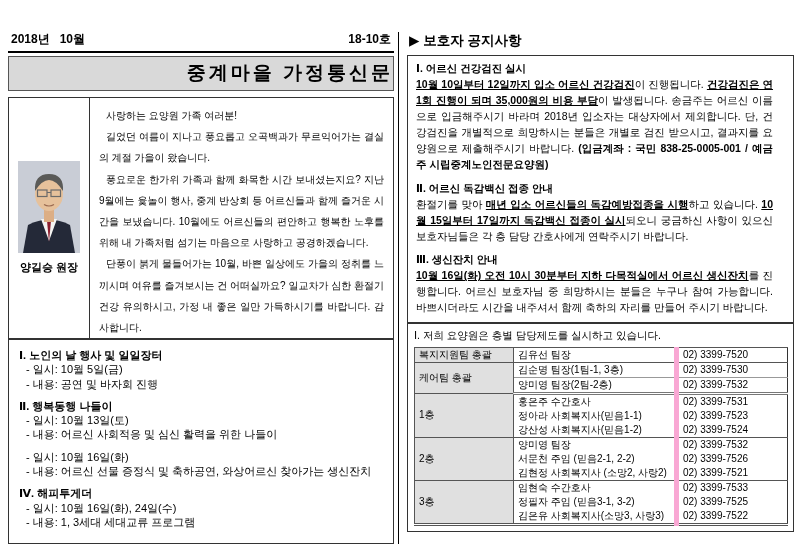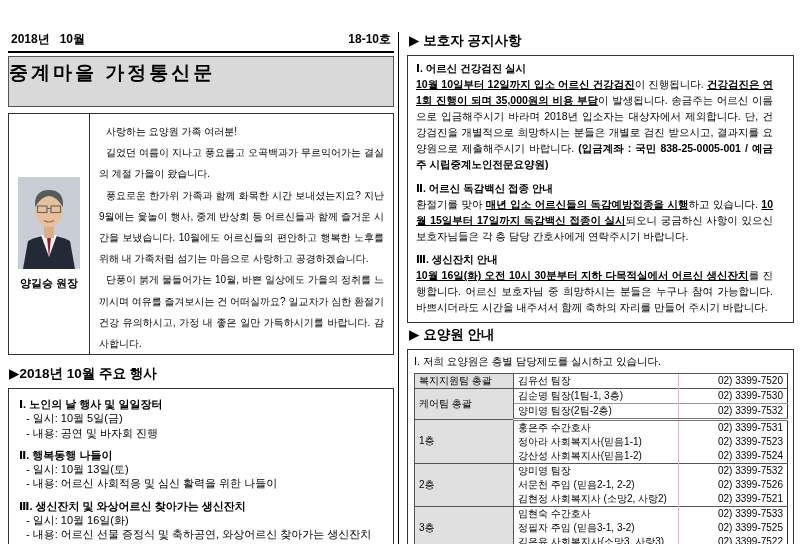--- a/index.html
+++ b/index.html
@@ -10,22 +10,22 @@
   
   .col-left  { position:absolute; left:8px;  top:5px; width:386px; }
   .col-right { position:absolute; left:407px; top:5px; width:387px; }
   .vdivider  { position:absolute; left:398px; top:8px; width:1px; height:527px; background:#000; }
 
   
   .masthead { display:flex; justify-content:space-between; align-items:flex-end;
               font-size:12px; font-weight:bold; padding:2px 3px 3px 3px;
               border-bottom:2.5px solid #000; white-space:pre; }
   .title-bar { margin-top:3px; border:1px solid #555; background:#d9d9d9;
-               text-align:left; font-size:19px; font-weight:bold;
-               letter-spacing:3px; padding:3px 0 20px 0; }
+               text-align:right; font-size:19px; font-weight:bold;
+               letter-spacing:3px; padding:3px 0 4px 0; }
   .greeting-box { margin-top:6px; border:1.5px solid #333; display:flex; height:240px; }
   .photo-cell { width:80px; border-right:1px solid #333; display:flex; flex-direction:column;
                 align-items:center; justify-content:center; }
   .photo { width:62px; height:92px; display:block; }
   .photo-caption { font-size:11px; font-weight:bold; margin-top:7px; white-space:nowrap; }
   .greeting-text { flex:1; padding:7px 9px 4px 9px; font-size:10px; line-height:2.12;
                    text-align:justify; }
   .greeting-text p { margin:0; text-indent:7px; }
   .section-hdr { font-size:13.5px; font-weight:bold; margin:10px 0 5px 1px; }
   .events-box { border:1.5px solid #333; padding:8px 10px 6px 10px; font-size:11px;
@@ -45,21 +45,21 @@
   .b  { font-weight:bold; }
 
   .info-box { border:1.5px solid #333; padding:4px 5px 5px 6px; font-size:10.5px; }
   .intro1 { line-height:1.45; }
   .intro2 { line-height:1.45; padding-left:13px; }
   table.contact { border-collapse:collapse; width:100%; margin-top:3px;
                   border:1.5px solid #333; border-bottom:3px double #555; }
   table.contact td { font-size:10px; height:12px; padding:0 4px; }
   td.lbl { background:#e0e0e0; border:1px solid #555; text-align:left; width:90px; }
   td.nm  { border-left:1px solid #555; }
-  td.ph  { border-left:1px solid #f9a8d4; text-align:right; width:100px; white-space:nowrap; }
+  td.ph  { border-left:5px solid #f9a8d4; text-align:left; width:100px; white-space:nowrap; }
   tr.grp td.nm, tr.grp td.ph { border-top:1px solid #555; }
   tr.sub td.nm, tr.sub td.ph { border-top:1px solid #999; }
   tr.dbl td.nm, tr.dbl td.ph { border-top:3px double #777; }
 </style>
 </head>
 <body>
 
 <div class="page">
 
   <div class="vdivider"></div>
@@ -91,35 +91,33 @@
         <div class="photo-caption">양길승 원장</div>
       </div>
       <div class="greeting-text">
         <p>사랑하는 요양원 가족 여러분!</p>
         <p>길었던 여름이 지나고 풍요롭고 오곡백과가 무르익어가는 결실의 계절 가을이 왔습니다.</p>
         <p>풍요로운 한가위 가족과 함께 화목한 시간 보내셨는지요? 지난 9월에는 윷놀이 행사, 중계 반상회 등 어르신들과 함께 즐거운 시간을 보냈습니다. 10월에도 어르신들의 편안하고 행복한 노후를 위해 내 가족처럼 섬기는 마음으로 사랑하고 공경하겠습니다.</p>
         <p>단풍이 붉게 물들어가는 10월, 바쁜 일상에도 가을의 정취를 느끼시며 여유를 즐겨보시는 건 어떠실까요? 일교차가 심한 환절기 건강 유의하시고, 가정 내 좋은 일만 가득하시기를 바랍니다. 감사합니다.</p>
       </div>
     </div>
 
-    <div class="section-hdr">▶2018년 10월 주요 행사</div>
 
     <div class="events-box">
       <div class="event">
         <div class="event-title">Ⅰ. 노인의 날 행사 및 일일장터</div>
         <div class="event-line">- 일시: 10월 5일(금)</div>
         <div class="event-line">- 내용: 공연 및 바자회 진행</div>
       </div>
       <div class="event">
         <div class="event-title">Ⅱ. 행복동행 나들이</div>
         <div class="event-line">- 일시: 10월 13일(토)</div>
         <div class="event-line">- 내용: 어르신 사회적응 및 심신 활력을 위한 나들이</div>
       </div>
       <div class="event">
-        <div class="event-title">Ⅲ. 생신잔치 및 와상어르신 찾아가는 생신잔치</div>
         <div class="event-line">- 일시: 10월 16일(화)</div>
         <div class="event-line">- 내용: 어르신 선물 증정식 및 축하공연, 와상어르신 찾아가는 생신잔치</div>
       </div>
       <div class="event">
         <div class="event-title">Ⅳ. 해피투게더</div>
         <div class="event-line">- 일시: 10월 16일(화), 24일(수)</div>
         <div class="event-line">- 내용: 1, 3세대 세대교류 프로그램</div>
       </div>
     </div>
   </div>
@@ -136,21 +134,20 @@
       <div class="notice">
         <div class="notice-title">Ⅱ. 어르신 독감백신 접종 안내</div>
         <div class="notice-body"><span>환절기를 맞아 </span><span class="bu">매년 입소 어르신들의 독감예방접종을 시행</span><span>하고 있습니다. </span><span class="bu">10월 15일부터 17일까지 독감백신 접종이 실시</span><span>되오니 궁금하신 사항이 있으신 보호자님들은 각 층 담당 간호사에게 연락주시기 바랍니다.</span></div>
       </div>
       <div class="notice">
         <div class="notice-title">Ⅲ. 생신잔치 안내</div>
         <div class="notice-body"><span class="bu">10월 16일(화) 오전 10시 30분부터 지하 다목적실에서 어르신 생신잔치</span><span>를 진행합니다. 어르신 보호자님 중 희망하시는 분들은 누구나 참여 가능합니다. 바쁘시더라도 시간을 내주셔서 함께 축하의 자리를 만들어 주시기 바랍니다.</span></div>
       </div>
     </div>
 
-    <div class="r-section-hdr">▶ 요양원 안내</div>
 
     <div class="info-box">
       <div class="intro1">Ⅰ. 저희 요양원은 층별 담당제도를 실시하고 있습니다.</div>
 
       <table class="contact">
         <tbody>
             <tr class="grp">
           <td class="lbl">복지지원팀 총괄</td>
           <td class="nm">김유선 팀장</td>
           <td class="ph">02) 3399-7520</td>

